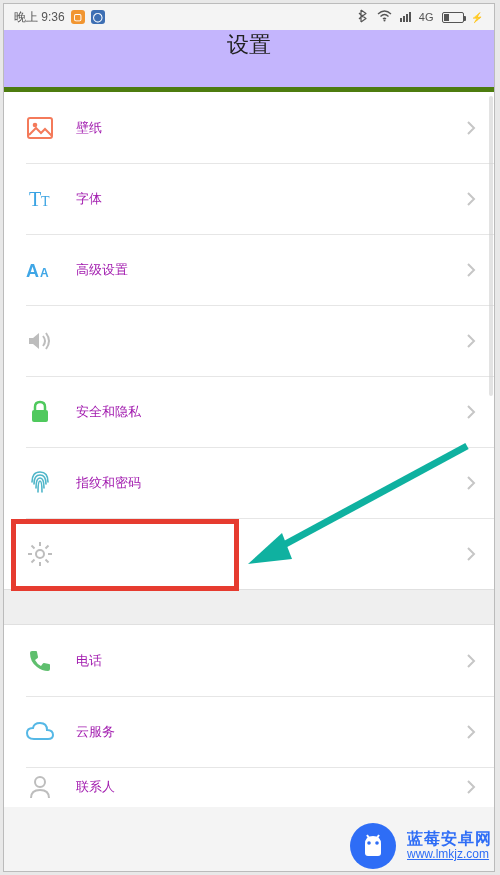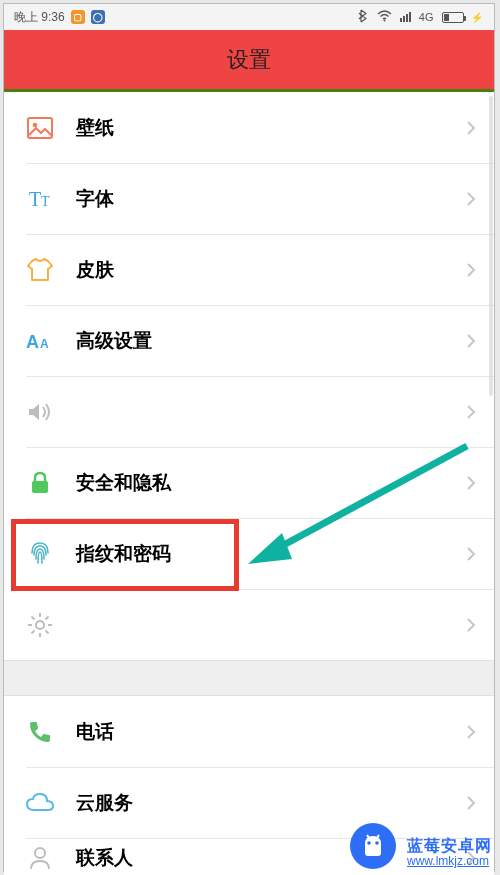--- a/index.html
+++ b/index.html
@@ -33,40 +33,40 @@
   .sig-bars span:nth-child(1){height:4px;}
   .sig-bars span:nth-child(2){height:6px;}
   .sig-bars span:nth-child(3){height:8px;}
   .sig-bars span:nth-child(4){height:10px;}
   .batt { width:22px; height:11px; border:1px solid #555; border-radius:2px; position:relative; }
   .batt::after { content:""; position:absolute; right:-3px; top:3px; width:2px; height:5px; background:#555; border-radius:0 1px 1px 0;}
   .batt-fill { position:absolute; left:1px; top:1px; bottom:1px; width:5px; background:#555;}
 
   .header {
     height: 62px;
-    display:flex; align-items:center; justify-content:center;
-    background:#ef4444;
-    border-bottom: 3px solid #4d7c0f;
+    display:flex; justify-content:center;
+    background:#c4b5fd;
+    border-bottom: 5px solid #4d7c0f;
   }
   .header-title { font-size: 22px; color:#222; }
 
   .list { background:#fff; }
   .row {
     height: 71px;
     display:flex; align-items:center;
     padding: 0 18px 0 22px;
     position:relative;
     background:#fff;
   }
   .row + .row::before,
   .row.divider-top::before {
     content:""; position:absolute; left:22px; right:0; top:0; height:1px; background:#e6e6e6;
   }
   .row-icon { width:28px; height:28px; margin-right:22px; display:flex; align-items:center; justify-content:center; flex-shrink:0;}
-  .row-label { font-size:19px; color:#000000;font-weight:bold; }
+  .row-label { font-size:13px; color:#a21caf; }
   .chevron { margin-left:auto; }
   .chevron svg { display:block; }
   .group-gap { height: 36px; background:#efefef; border-top:1px solid #e0e0e0; border-bottom:1px solid #e0e0e0;}
 
   
   .highlight-box {
     position:absolute;
     left: 11px; top: 519px;
     width: 228px; height: 72px;
     border: 5px solid #e63b2f;
@@ -77,21 +77,21 @@
     position:absolute;
     left: 242px; top: 441px;
     width: 230px; height: 130px;
     pointer-events:none;
   }
 
   
   .watermark {
     position:absolute;
     right: 8px; bottom: 6px;
-    display:flex; align-items:flex-end; gap:11px;
+    display:flex; align-items:center; gap:11px;
   }
   .wm-icon {
     width:46px; height:46px; border-radius:50%;
     background:#2e6df6; display:flex; align-items:center; justify-content:center;
   }
   .wm-text { display:flex; flex-direction:column; line-height:1.15; }
   .wm-line1 { font-size:16px; font-weight:700; color:#2e6df6; letter-spacing:1px;}
   .wm-line2 { font-size:12px; color:#2e6df6;text-decoration:underline; }
 
   .scroll-hint { position:absolute; right:1px; top:92px; width:4px; height:300px; background:#d0d0d0; border-radius:2px; opacity:.6;}
@@ -163,33 +163,20 @@
           </svg>
       </span>
       <span class="row-label">字体</span>
       <span class="chevron">
           <svg width="10" height="16" viewBox="0 0 10 16">
             <path d="M2 2 L8 8 L2 14" stroke="#c6c6c6" stroke-width="2" fill="none"></path>
           </svg>
         </span>
     </div>
 
-    <div class="row">
-      <span class="row-icon">
-        <svg width="26" height="24" viewBox="0 0 26 24">
-            <path d="M5 3 L9 1 Q13 5 17 1 L21 3 L25 8 L21 11 L21 22 L5 22 L5 11 L1 8 Z" stroke="#f7b23e" stroke-width="2" fill="none" stroke-linejoin="round"></path>
-          </svg>
-      </span>
-      <span class="row-label">皮肤</span>
-      <span class="chevron">
-          <svg width="10" height="16" viewBox="0 0 10 16">
-            <path d="M2 2 L8 8 L2 14" stroke="#c6c6c6" stroke-width="2" fill="none"></path>
-          </svg>
-        </span>
-    </div>
 
     <div class="row">
       <span class="row-icon">
         <svg width="28" height="22" viewBox="0 0 28 22">
             <text x="0" y="18" font-size="18" fill="#3fa6e6" font-weight="bold">A</text>
             <text x="14" y="18" font-size="12" fill="#3fa6e6" font-weight="bold">A</text>
           </svg>
       </span>
       <span class="row-label">高级设置</span>
       <span class="chevron">

